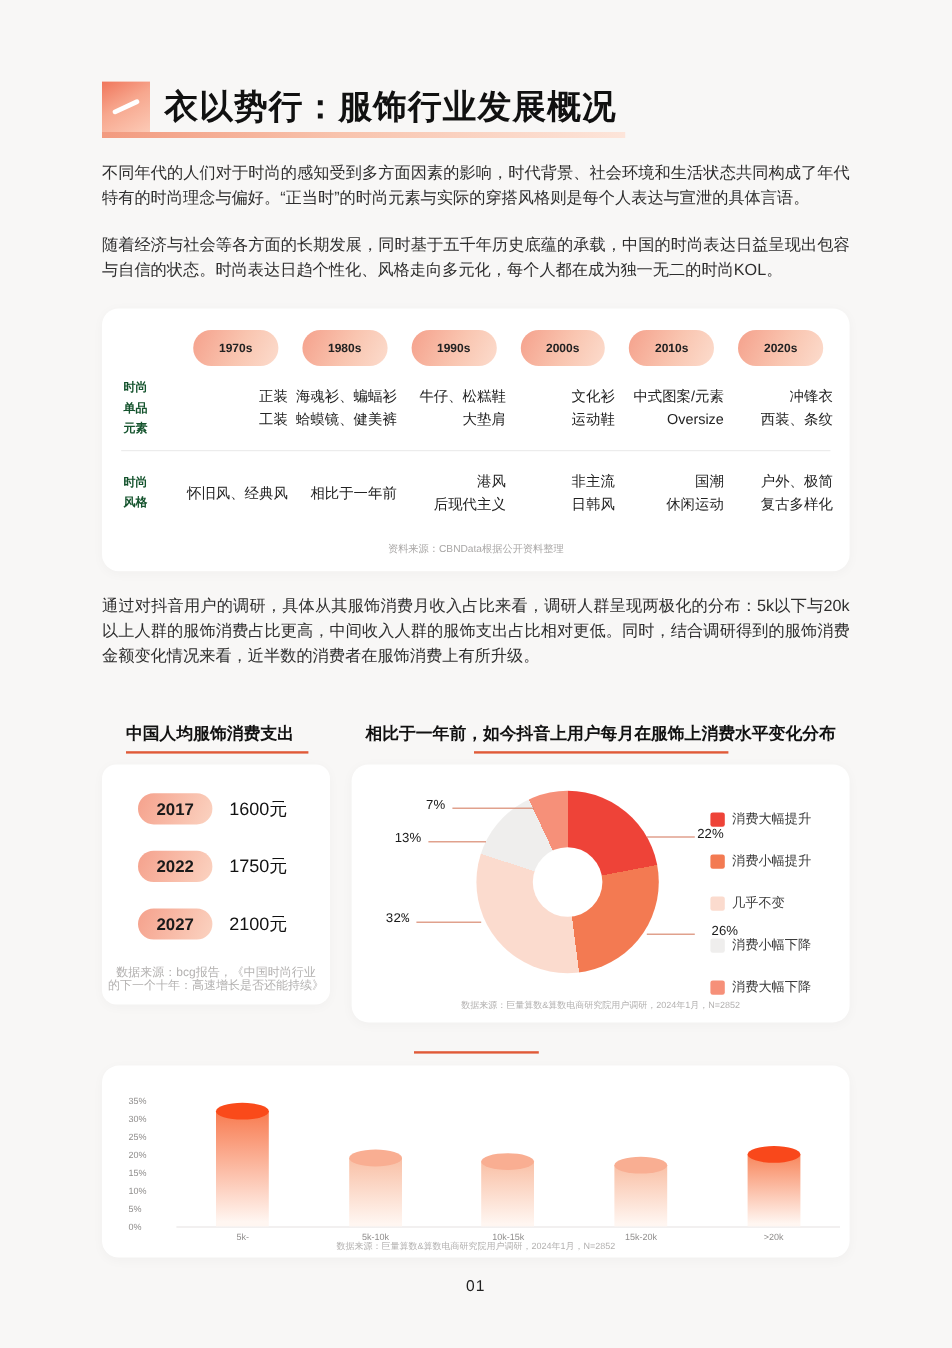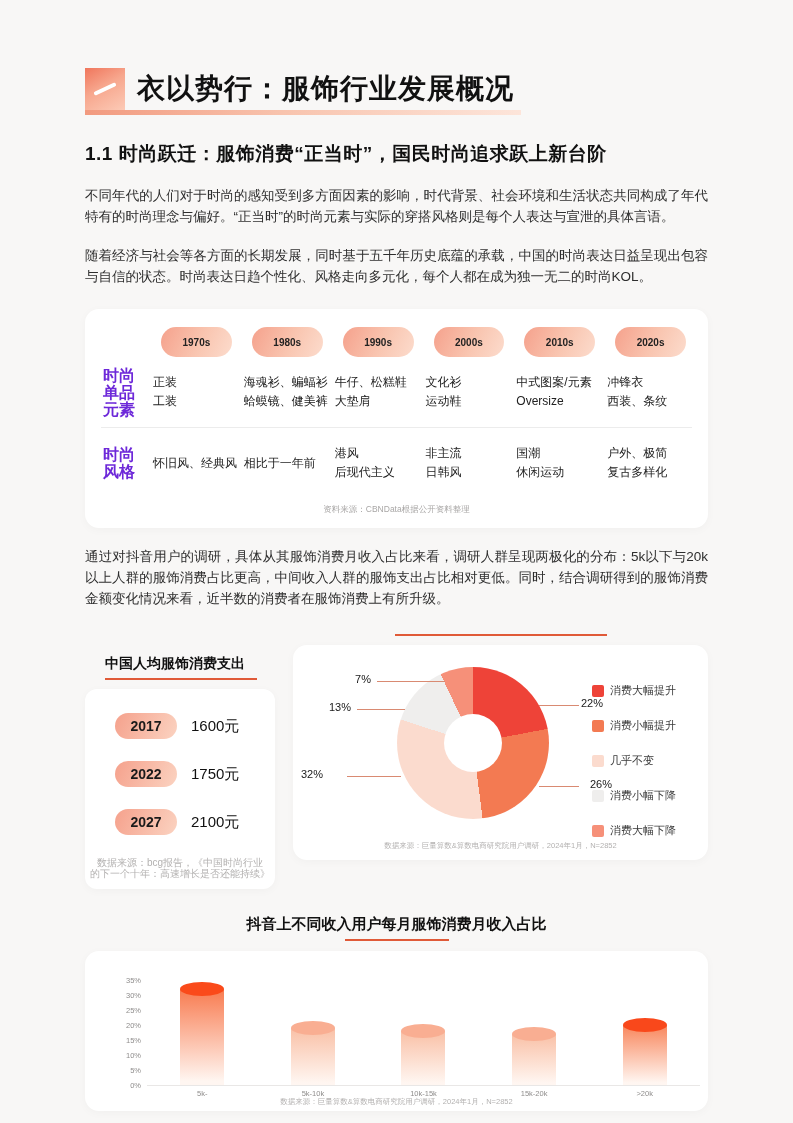--- a/index.html
+++ b/index.html
@@ -28,23 +28,23 @@
 
   
   .table-card { margin-top:22px; background:#fff; border-radius:14px;
     padding:18px 12px 6px 12px; box-shadow:0 2px 10px rgba(0,0,0,.03); }
   .t-grid { display:grid; grid-template-columns:54px repeat(6,1fr); align-items:center; }
   .t-grid + .t-grid { margin-top:0; }
   .decade-pill { height:30px; margin:0 10px; border-radius:16px;
     background:linear-gradient(115deg,#f5a18c 0%,#f9c5b0 55%,#fcdccd 100%);
     display:flex; align-items:center; justify-content:center;
     font-size:10px; font-weight:bold; color:#222; }
-  .row-label { font-size:16px; font-weight:bold; line-height:17px; text-align:left; padding-left:6px;
-    white-space:pre-line; color:#6d28d9; }
-  .t-cell { font-size:12px; line-height:19px; text-align:left; color:#222;
+  .row-label { font-size:10px; font-weight:bold; line-height:17px; text-align:left; padding-left:6px;
+    white-space:pre-line; color:#14532d; }
+  .t-cell { font-size:12px; line-height:19px; text-align:right; color:#222;
     white-space:pre-line; padding:16px 2px; }
   .t-divider { border-top:1px solid #ececec; margin:0 4px; }
   .source-note { font-size:8.5px; color:#a9a7a6; text-align:center; padding:6px 0 6px; }
 
   
   .charts-row { display:flex; gap:18px; margin-top:20px; }
   .panel-title { font-size:14px; font-weight:bold; color:#111;margin-top:26px; }
   .title-underline { height:2px; background:#e05a38; margin-top:5px; }
 
   .spend { width:190px; flex:0 0 190px; }
@@ -75,21 +75,21 @@
   .legend-label { font-size:11px; color:#3a3a3a; white-space:nowrap; }
   .chart-src { position:absolute; left:0; right:0; bottom:9px; text-align:center;
     font-size:7.5px; color:#b3b1b0; }
 
   
   .bar-section { margin-top:24px; }
   .bar-section .panel-title { text-align:center; font-size:15px; }
   .bar-section .title-underline { width:104px; margin:5px auto 0; }
   .bar-card { margin-top:10px; background:#fff; border-radius:14px; height:160px;
     position:relative; box-shadow:0 2px 10px rgba(0,0,0,.03); }
-  .y-tick { position:absolute; left:22px; width:34px; text-align:right;
+  .y-tick { position:absolute; left:22px; width:34px; 
     font-size:7.5px; color:#8f8d8c; }
   .baseline { position:absolute; left:62px; right:8px; top:134px; height:1px; background:#e9e7e6; }
   .bars { position:absolute; left:62px; right:8px; top:14px; height:120px;
     display:flex; align-items:flex-end; }
   .bar-col { flex:1; display:flex; justify-content:center; }
   .bar { width:44px; position:relative; }
   .bar-cap { position:absolute; top:-7px; left:0; width:100%; height:14px; border-radius:50%; }
   .cats { position:absolute; left:62px; right:8px; top:138px; display:flex; }
   .cat-label { flex:1; text-align:center; font-size:7.5px; color:#8f8d8c; }
   .bar-card .chart-src { bottom:4px; }
@@ -102,21 +102,20 @@
 <div class="page">
 
   <div class="header">
     <div class="header-top">
       <div class="header-icon"></div>
       <div class="header-title">衣以势行：服饰行业发展概况</div>
     </div>
     <div class="header-underline"></div>
   </div>
 
-  <div class="section-title">1.1 时尚跃迁：服饰消费“正当时”，国民时尚追求跃上新台阶</div>
 
   <div class="para">不同年代的人们对于时尚的感知受到多方面因素的影响，时代背景、社会环境和生活状态共同构成了年代特有的时尚理念与偏好。“正当时”的时尚元素与实际的穿搭风格则是每个人表达与宣泄的具体言语。</div>
   <div class="para">随着经济与社会等各方面的长期发展，同时基于五千年历史底蕴的承载，中国的时尚表达日益呈现出包容与自信的状态。时尚表达日趋个性化、风格走向多元化，每个人都在成为独一无二的时尚KOL。</div>
 
   <div class="table-card">
     <div class="t-grid" id="pill-row">
         <div></div>
         <div class="decade-pill">1970s</div>
         <div class="decade-pill">1980s</div>
         <div class="decade-pill">1990s</div>
@@ -182,30 +181,31 @@
             </div>
           </div>
         <div class="spend-src">
           <div>数据来源：bcg报告，《中国时尚行业</div>
           <div>的下一个十年：高速增长是否还能持续》</div>
         </div>
       </div>
     </div>
 
     <div class="donut-panel">
+      <div class="panel-title">相比于一年前，如今抖音上用户每月在服饰上消费水平变化分布</div>
       <div class="title-underline"></div>
       <div class="donut-card">
         <div class="donut" id="donut" style="background: conic-gradient(rgb(238, 67, 56) 0deg, rgb(238, 67, 56) 79.2deg, rgb(243, 122, 82) 79.2deg, rgb(243, 122, 82) 172.8deg, rgb(251, 219, 206) 172.8deg, rgb(251, 219, 206) 288deg, rgb(239, 238, 237) 288deg, rgb(239, 238, 237) 334.8deg, rgb(246, 144, 121) 334.8deg, rgb(246, 144, 121) 360deg);"></div>
         <div class="donut-hole"></div>
         <div id="donut-annotations">
             <div class="pie-label" style="left: 288px; top: 52px; width: 40px; text-align: left;">22%</div>
             <div class="pie-line" style="left: 246px; top: 60px; width: 40px;"></div>
-            <div class="pie-label" style="left: 288px; top: 133px; width: 40px; text-align: center;">26%</div>
+            <div class="pie-label" style="left: 300px; top: 133px; width: 40px; text-align: left;">26%</div>
             <div class="pie-line" style="left: 246px; top: 141px; width: 40px;"></div>
-            <div class="pie-label" style="left: 8px; top: 123px; width: 40px; ">32%</div>
+            <div class="pie-label" style="left: 8px; top: 123px; width: 40px; text-align: right; font-family: Liberation Mono, monospace;">32%</div>
             <div class="pie-line" style="left: 54px; top: 131px; width: 54px;"></div>
             <div class="pie-label" style="left: 18px; top: 56px; width: 40px; text-align: right;">13%</div>
             <div class="pie-line" style="left: 64px; top: 64px; width: 48px;"></div>
             <div class="pie-label" style="left: 38px; top: 28px; width: 40px; text-align: right;">7%</div>
             <div class="pie-line" style="left: 84px; top: 36px; width: 68px;"></div>
           </div>
         <div class="legend" id="donut-legend">
             <div class="legend-item">
               <div class="legend-swatch" style="background: rgb(238, 67, 56);"></div>
               <div class="legend-label">消费大幅提升</div>
@@ -226,21 +226,20 @@
               <div class="legend-swatch" style="background: rgb(246, 144, 121);"></div>
               <div class="legend-label">消费大幅下降</div>
             </div>
           </div>
         <div class="chart-src">数据来源：巨量算数&amp;算数电商研究院用户调研，2024年1月，N=2852</div>
       </div>
     </div>
   </div>
 
   <div class="bar-section">
-    <div class="panel-title">抖音上不同收入用户每月服饰消费月收入占比</div>
     <div class="title-underline"></div>
     <div class="bar-card">
       <div id="y-ticks">
           <div class="y-tick" style="top: 130px;">0%</div>
           <div class="y-tick" style="top: 115px;">5%</div>
           <div class="y-tick" style="top: 100px;">10%</div>
           <div class="y-tick" style="top: 85px;">15%</div>
           <div class="y-tick" style="top: 70px;">20%</div>
           <div class="y-tick" style="top: 55px;">25%</div>
           <div class="y-tick" style="top: 40px;">30%</div>

